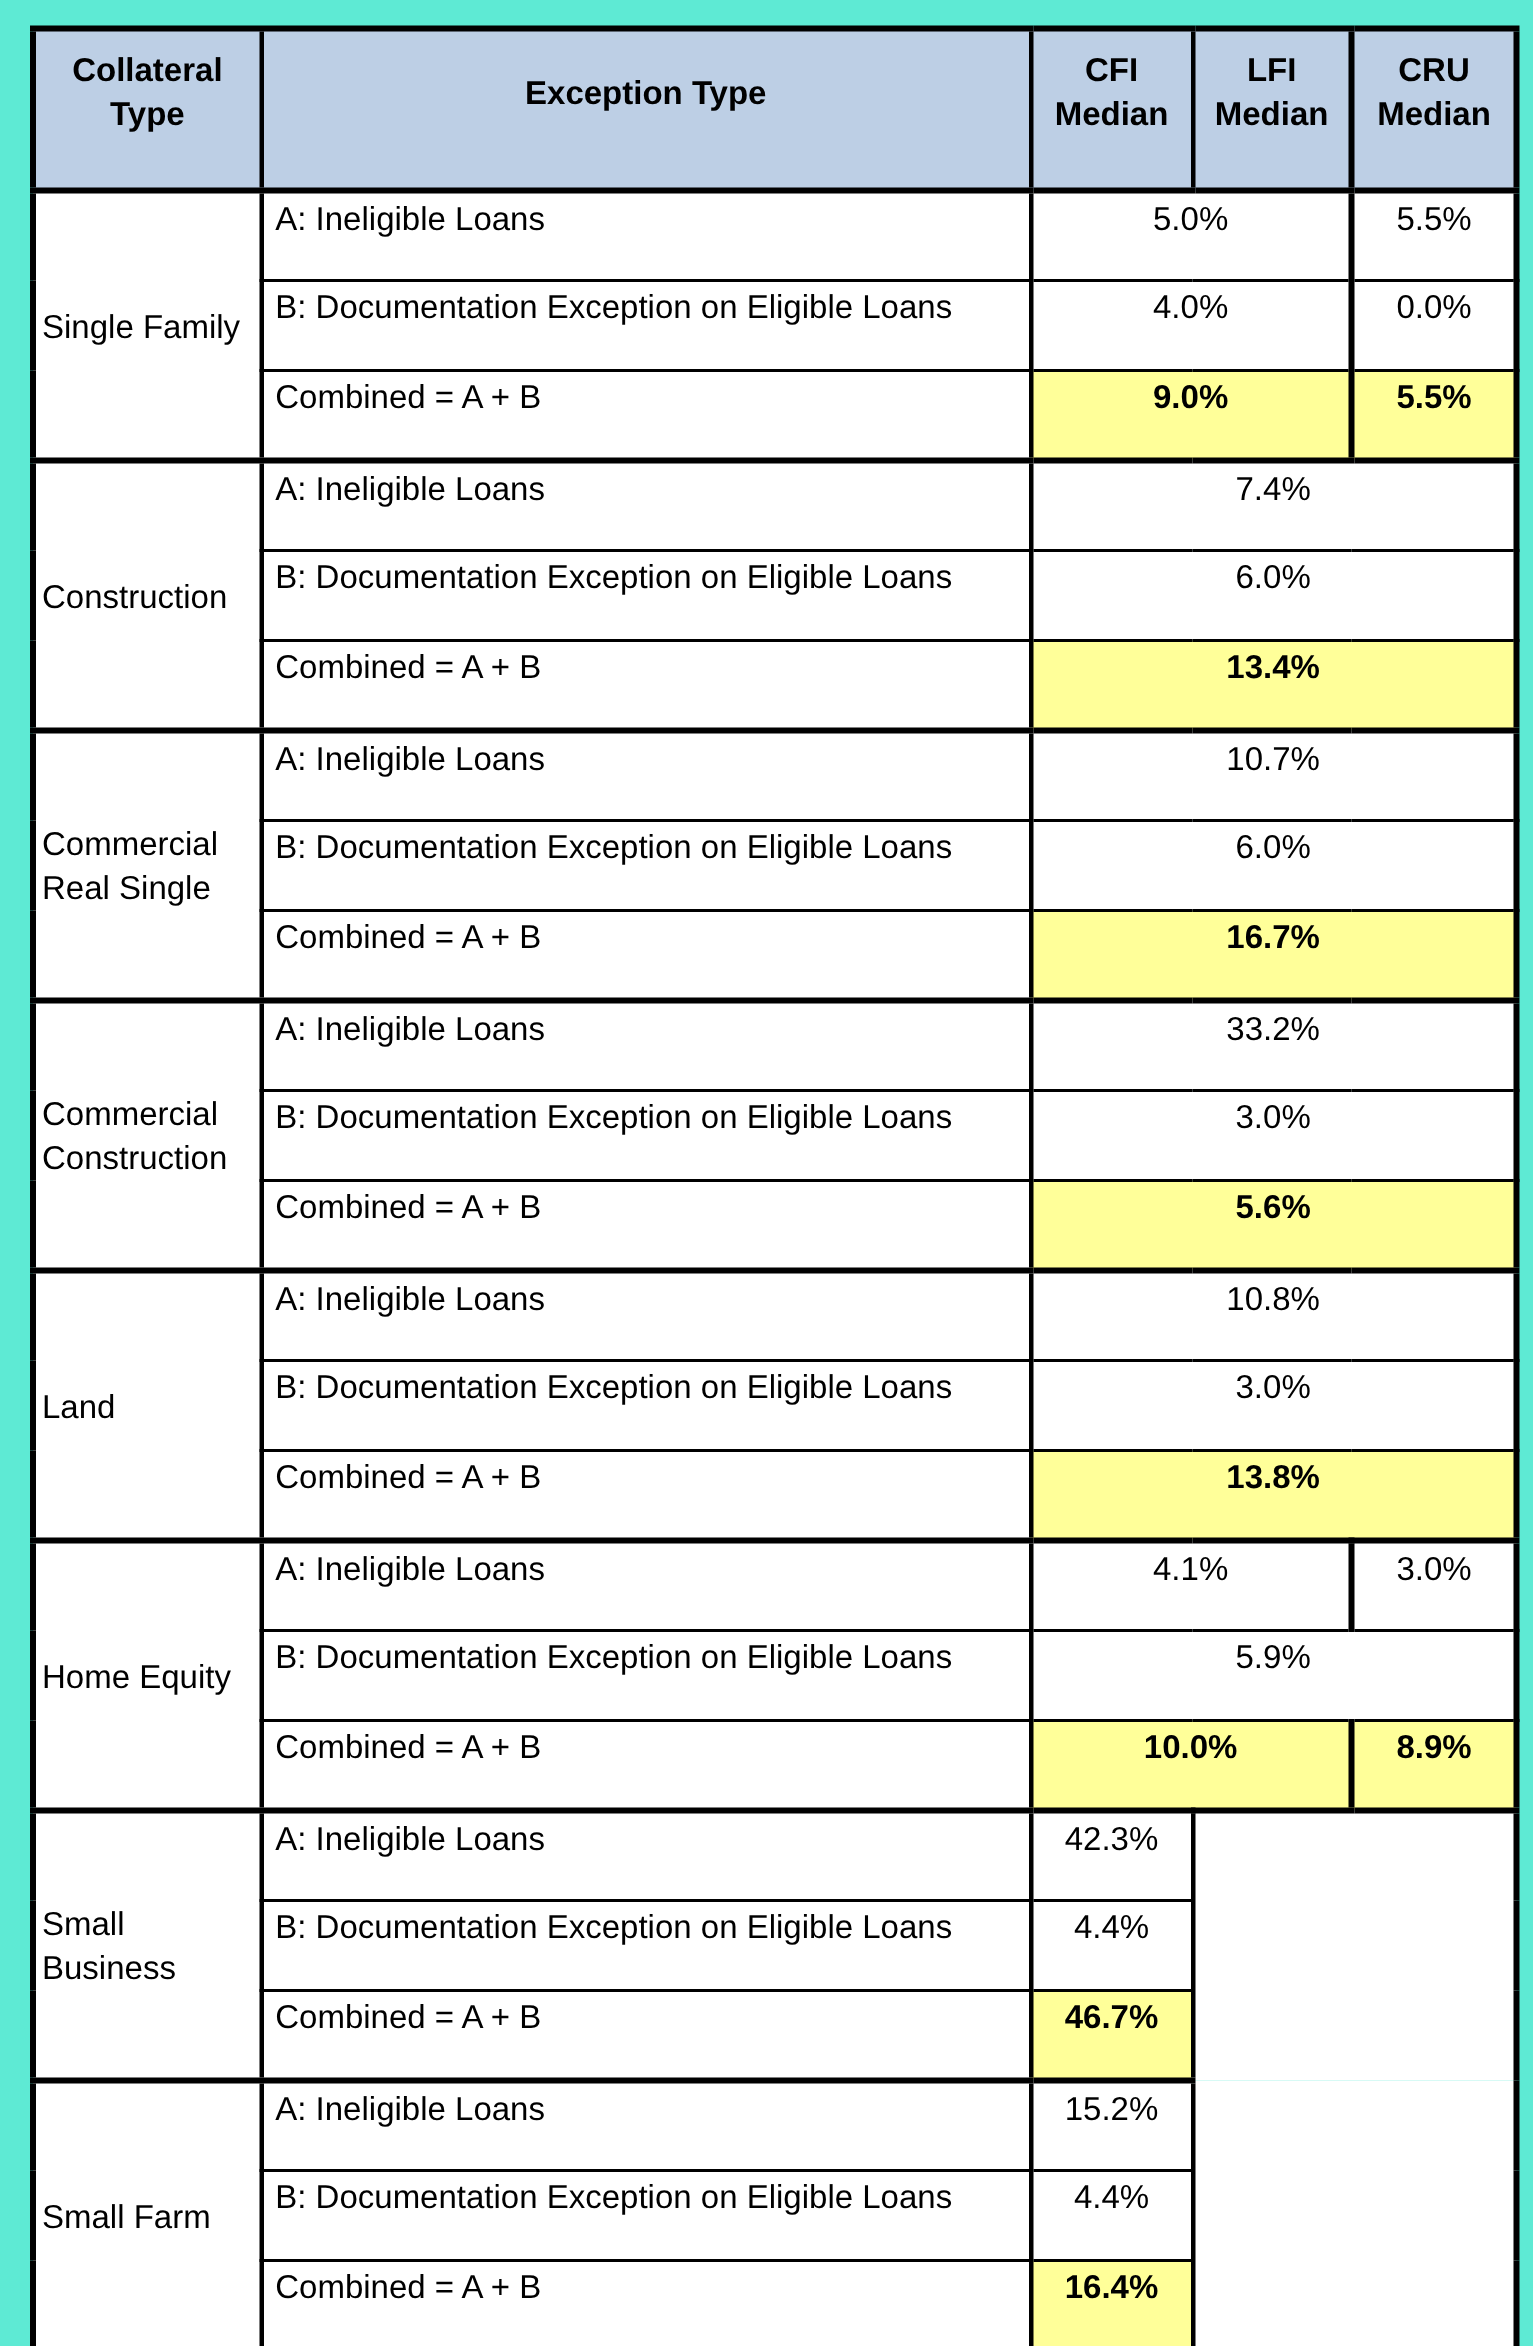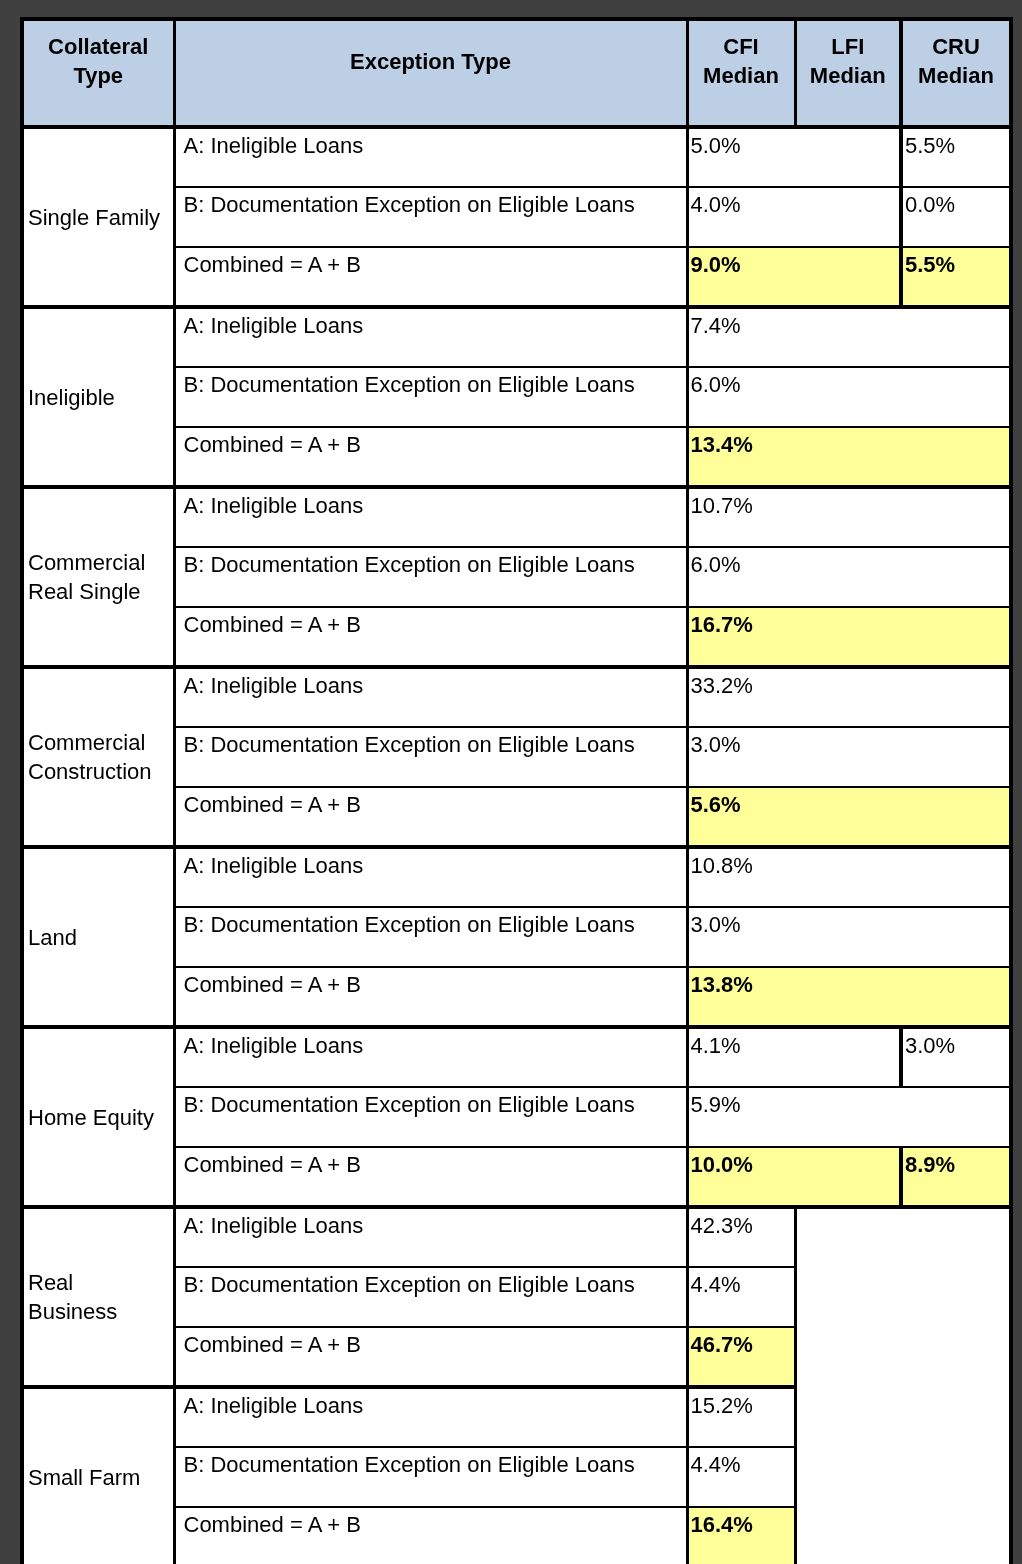--- a/index.html
+++ b/index.html
@@ -4,21 +4,21 @@
 <style>
   :root{
     --header-bg:#BDCFE5;
     --highlight-bg:#FFFF99;
     --border:#000000;
   }
   html,body{margin:0;padding:0;background:#ffffff;}
   .page{
     position:relative;
     width:1022px;height:1564px;
-    background:#404040;
+    background:#5eead4;
     font-family:"Liberation Sans", sans-serif;
     color:#000;
     overflow:hidden;
   }
   table.main{
     position:absolute;left:20px;top:17px;
     width:989px;
     border-collapse:collapse;
     table-layout:fixed;
     border:4px solid var(--border);
@@ -55,21 +55,21 @@
     line-height:29px;
     border-top:4px solid var(--border);
     border-bottom:4px solid var(--border);
     padding:0 4px;
   }
   td.exc{
     vertical-align:top;text-align:left;
     padding:4px 6px 0 8px;
   }
   td.val{
-    vertical-align:top;text-align:left;
+    vertical-align:top;text-align:center;
     padding:4px 2px 0 2px;
   }
   td.val.highlight{
     background:var(--highlight-bg);
     font-weight:bold;
   }
   .cru-sep{border-left:4px solid var(--border) !important;}
   tr.gend td{border-bottom:4px solid var(--border);}
   td.ghost{
     border:0 !important;
@@ -128,21 +128,21 @@
           <td class="exc">B: Documentation Exception on Eligible Loans</td>
           <td colspan="2" class="val">4.0%</td>
           <td colspan="1" class="val cru-sep">0.0%</td>
         </tr>
         <tr class="gend">
           <td class="exc">Combined = A + B</td>
           <td colspan="2" class="val highlight">9.0%</td>
           <td colspan="1" class="val highlight cru-sep">5.5%</td>
         </tr>
         <tr>
-          <td class="collat" rowspan="3">Ineligible</td>
+          <td class="collat" rowspan="3">Construction</td>
           <td class="exc">A: Ineligible Loans</td>
           <td colspan="3" class="val">7.4%</td>
         </tr>
         <tr>
           <td class="exc">B: Documentation Exception on Eligible Loans</td>
           <td colspan="3" class="val">6.0%</td>
         </tr>
         <tr class="gend">
           <td class="exc">Combined = A + B</td>
           <td colspan="3" class="val highlight">13.4%</td>
@@ -195,21 +195,21 @@
         <tr>
           <td class="exc">B: Documentation Exception on Eligible Loans</td>
           <td colspan="3" class="val">5.9%</td>
         </tr>
         <tr class="gend">
           <td class="exc">Combined = A + B</td>
           <td colspan="2" class="val highlight">10.0%</td>
           <td colspan="1" class="val highlight cru-sep">8.9%</td>
         </tr>
         <tr>
-          <td class="collat" rowspan="3">Real Business</td>
+          <td class="collat" rowspan="3">Small Business</td>
           <td class="exc">A: Ineligible Loans</td>
           <td colspan="1" class="val">42.3%</td>
           <td class="ghost" rowspan="3" colspan="2"></td>
         </tr>
         <tr>
           <td class="exc">B: Documentation Exception on Eligible Loans</td>
           <td colspan="1" class="val">4.4%</td>
         </tr>
         <tr class="gend">
           <td class="exc">Combined = A + B</td>

